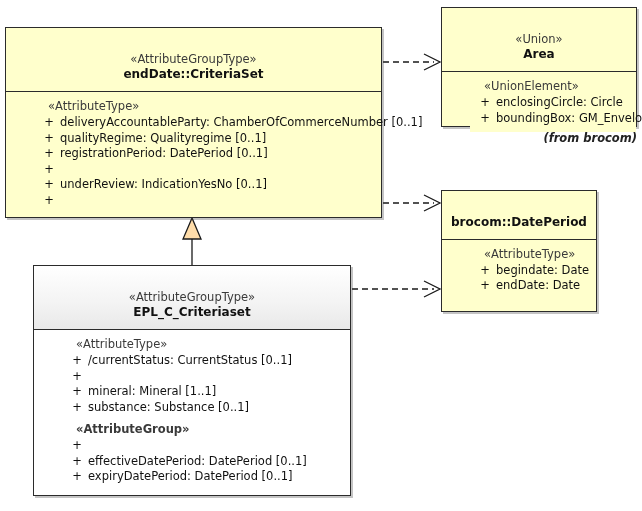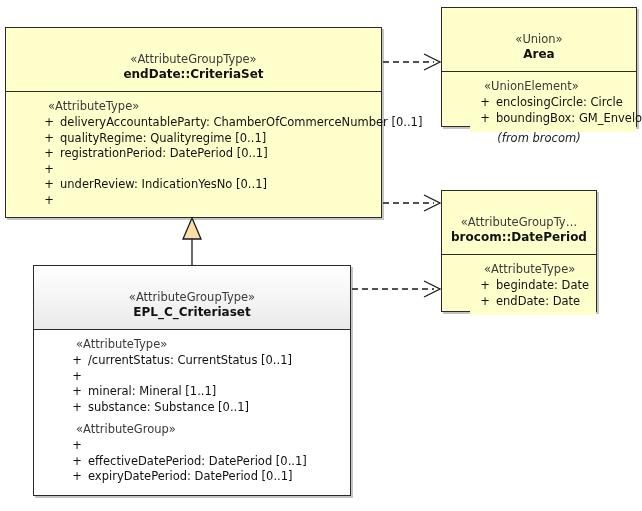--- a/index.html
+++ b/index.html
@@ -96,22 +96,23 @@
     text-align: center;
     color: #111111;
   }
   .attr-text { flex: 1 1 auto; }
 
   .from-note {
     position: absolute;
     font-size: 11.5px;
     font-style: italic;
     color: #222222;
-    text-align: center;
-    white-space: nowrap;
+    text-align: right;
+    white-space: nowrap;
+    font-weight: bold;
   }
 
   
   #box-criteriaset {
     left: 5px;  top: 27px;  width: 377px; height: 191px;
   }
   #box-area {
     left: 441px; top: 7px;  width: 196px; height: 120px;
   }
   #box-dateperiod {
@@ -200,21 +201,20 @@
         <span class="attr-vis">+</span>
         <span class="attr-text">boundingBox: GM_Envelope</span>
       </div>
     </div>
   </div>
 
   <div class="from-note" id="note-from-brocom">(from brocom)</div>
 
   <div class="uml-class yellow" id="box-dateperiod">
     <div class="uml-header">
-      <div class="stereo">«AttributeGroupTy…</div>
       <div class="cname">brocom::DatePeriod</div>
     </div>
     <div class="uml-body">
       <div class="group-stereo">«AttributeType»</div>
       <div class="attr-row">
         <span class="attr-vis">+</span>
         <span class="attr-text">begindate: Date</span>
       </div>
       <div class="attr-row">
         <span class="attr-vis">+</span>
@@ -239,21 +239,21 @@
       </div>
       <div class="attr-row">
         <span class="attr-vis">+</span>
         <span class="attr-text">mineral: Mineral [1..1]</span>
       </div>
       <div class="attr-row">
         <span class="attr-vis">+</span>
         <span class="attr-text">substance: Substance [0..1]</span>
       </div>
 
-      <div class="group-stereo" style="padding-top:7px;">«AttributeGroup»</div>
+      <div class="group-stereo" style="padding-top:7px;font-weight:bold;">«AttributeGroup»</div>
       <div class="attr-row">
         <span class="attr-vis">+</span>
       </div>
       <div class="attr-row">
         <span class="attr-vis">+</span>
         <span class="attr-text">effectiveDatePeriod: DatePeriod [0..1]</span>
       </div>
       <div class="attr-row">
         <span class="attr-vis">+</span>
         <span class="attr-text">expiryDatePeriod: DatePeriod [0..1]</span>

